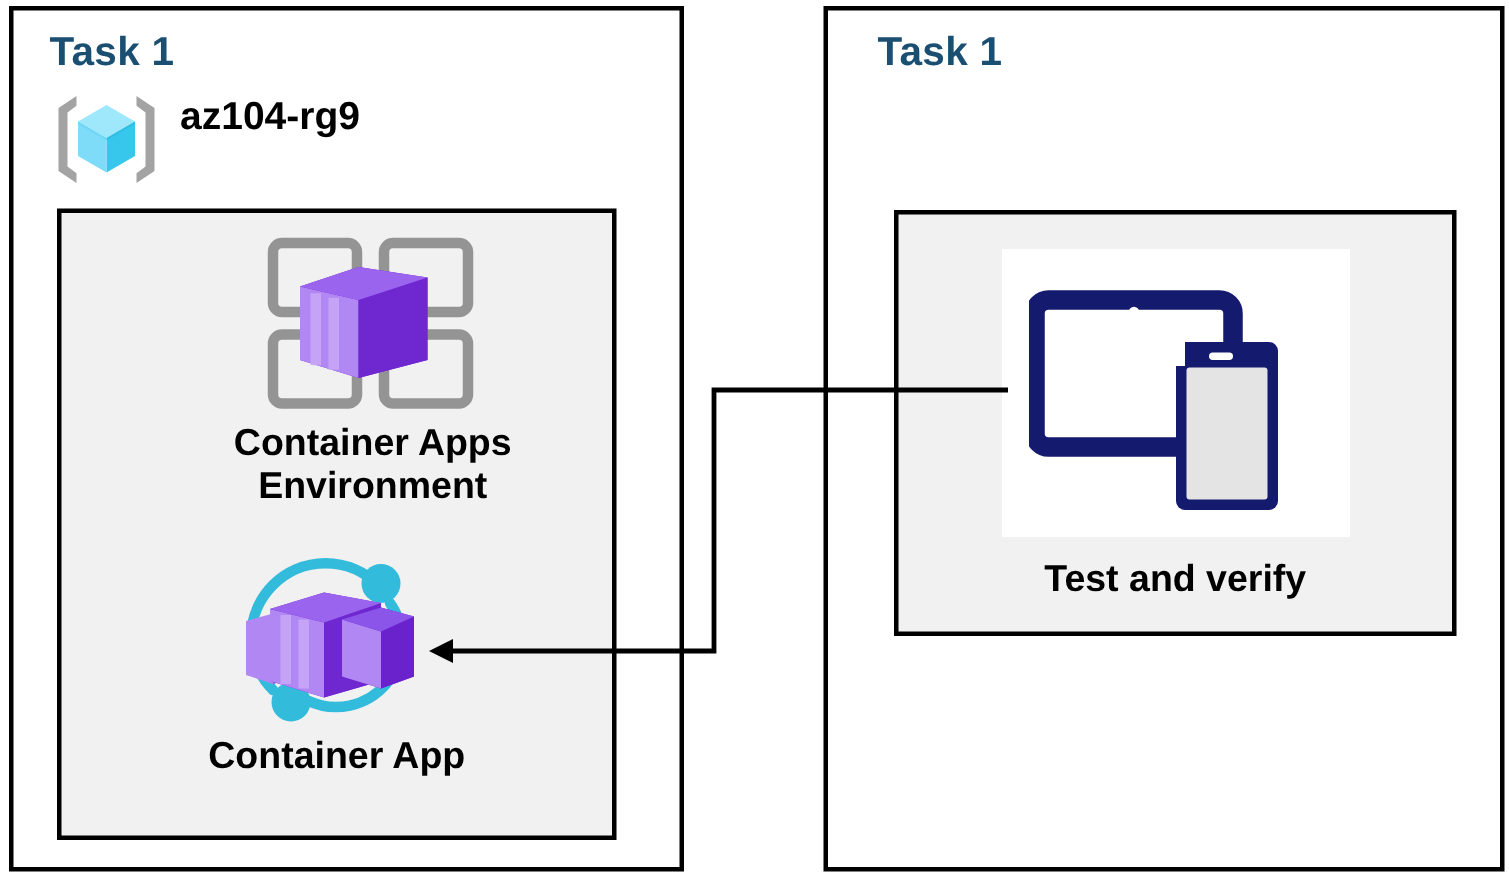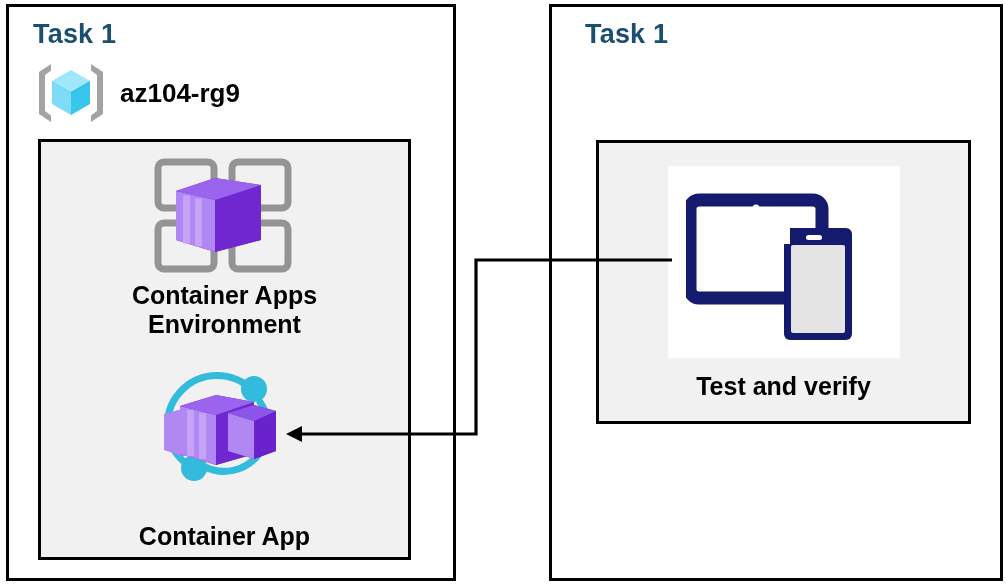--- a/index.html
+++ b/index.html
@@ -39,21 +39,21 @@
   }
   #task1-title { left: 33px; top: 19px; }
   #task2-title { left: 585px; top: 19px; }
 
   
   #rg-row {
     position: absolute;
     left: 36px;
     top: 62px;
     display: flex;
-    align-items: center;
+    align-items: flex-start;
     gap: 14px;
   }
   #rg-icon { width: 70px; height: 62px; display: block; }
   #rg-label {
     font-size: 26px;
     font-weight: bold;
     color: #000000;
     white-space: nowrap;
   }
 
@@ -78,24 +78,24 @@
   }
   .node-label {
     font-size: 25px;
     font-weight: bold;
     color: #000000;
     text-align: center;
     line-height: 1.14;
     white-space: pre-line;
   }
 
-  #cae-node { top: 13px; }
+  #cae-node { top: 13px; margin-left: 24px; }
   #cae-icon { width: 165px; height: 122px; display: block; margin-bottom: 4px; }
 
-  #capp-node { top: 222px; gap: 32px; }
+  #capp-node { top: 222px; }
   #capp-icon { width: 165px; height: 124px; display: block; margin-bottom: 2px; }
 
   
   #devices-node {
     position: absolute;
     left: 0;
     top: 23px;
     width: 100%;
     display: flex;
     flex-direction: column;

